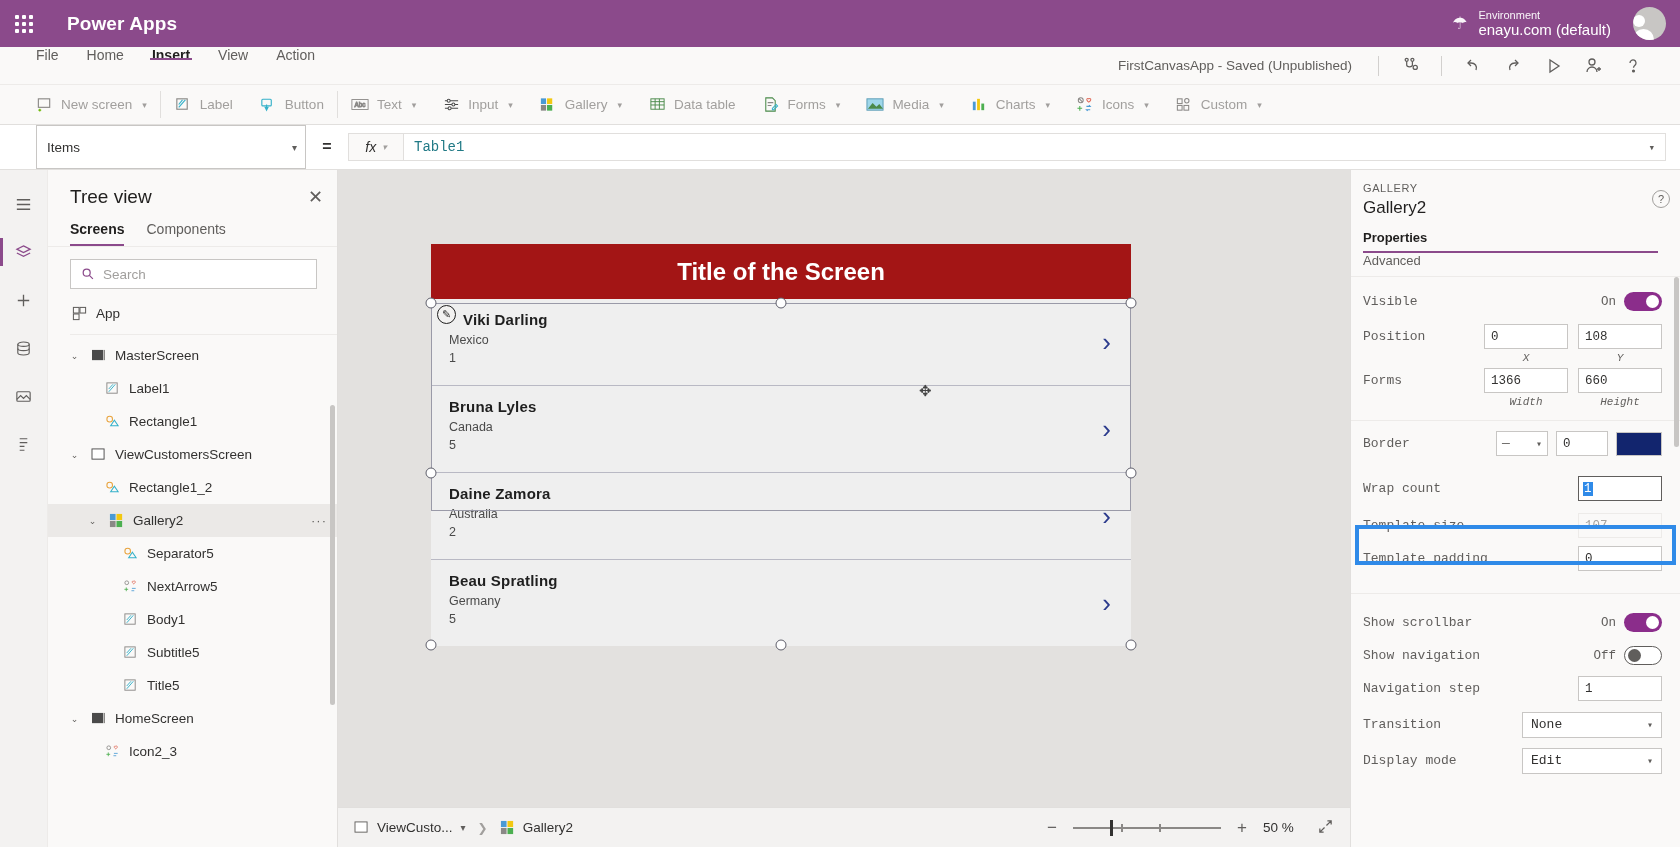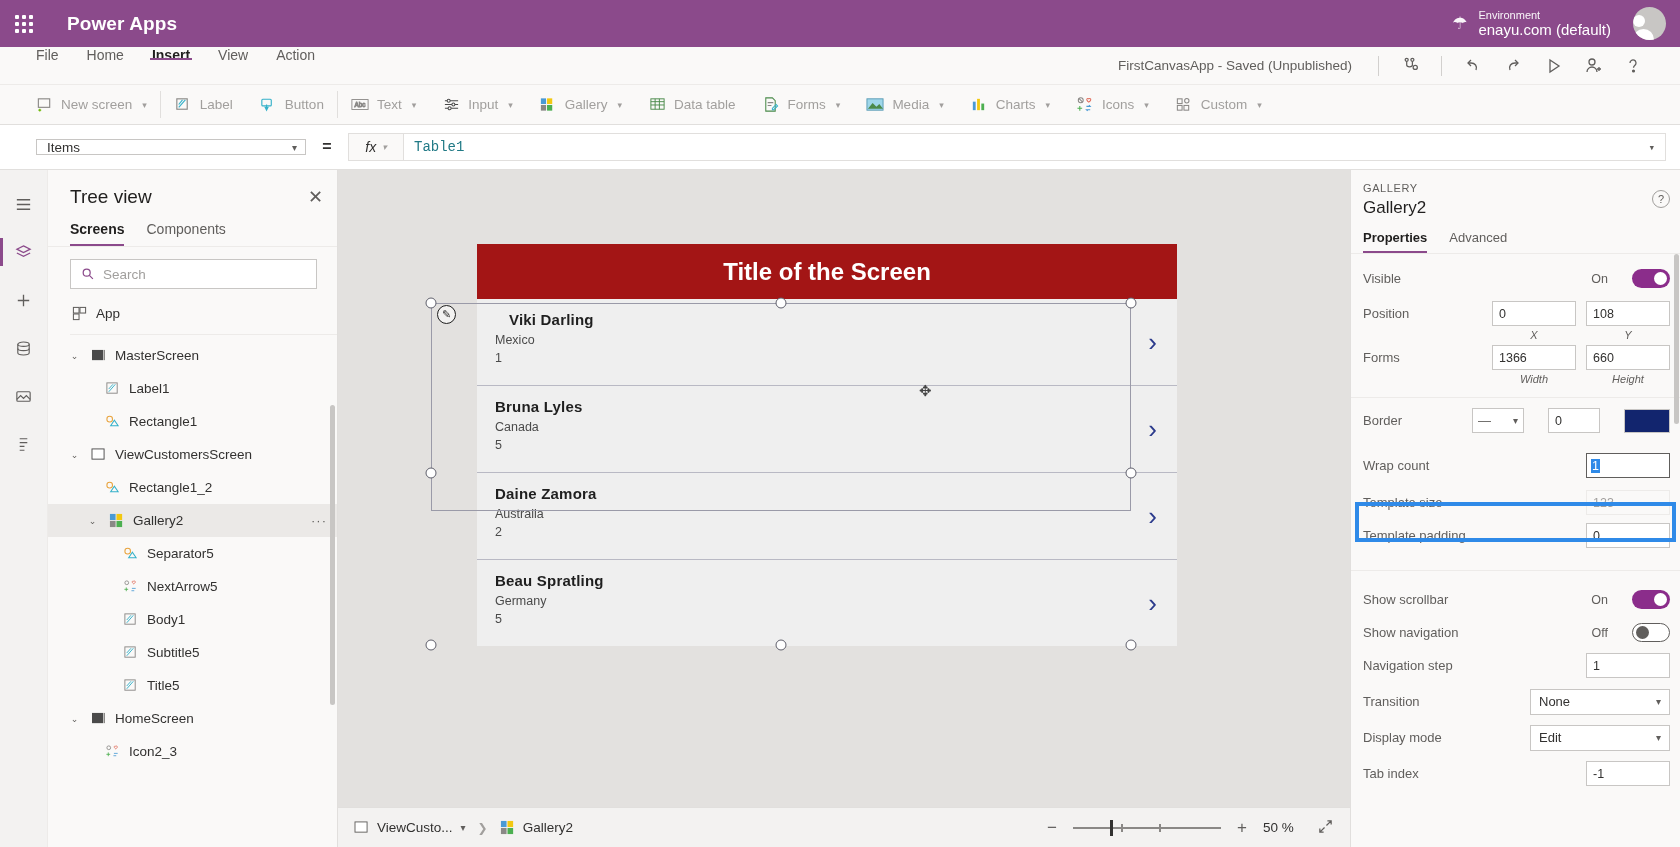--- a/index.html
+++ b/index.html
@@ -71,21 +71,21 @@
   .caret { font-size: 9px; color:#a19f9d; margin-left: 2px; }
   .rib-ico { width: 18px; height: 18px; display:flex; align-items:center; justify-content:center; }
   .rib-ico svg { display:block; }
 
   
   .formulabar {
     height: 45px; background: #fff; display:flex; align-items:center;
     border-bottom: 1px solid #e1dfdd; padding: 0 14px;
   }
   .prop-select {
-    width: 270px; height: 16px; border: 1px solid #c8c6c4; background:#fff;
+    width: 270px; height: 44px; border: 1px solid #c8c6c4; background:#fff;
     display:flex; align-items:center; padding: 0 8px 0 10px; font-size: 13.5px; color:#323130;
     margin-left: 22px;
   }
   .prop-select .cv { margin-left:auto; font-size:10px; color:#605e5c; }
   .eq { width: 42px; text-align:center; font-size: 16px; color:#323130; font-weight:bold;}
   .fx-box {
     height: 28px; width: 56px; border:1px solid #e1dfdd; background:#faf9f8;
     display:flex; align-items:center; justify-content:center; gap:4px; font-size:14px; font-style:italic;
   }
   .formula-input {
@@ -144,21 +144,21 @@
   .tv-scroll {
     position:absolute; right:2px; top: 108px; width: 5px; height: 300px; background:#c8c6c4; border-radius:3px;
   }
 
   
   .canvas-area {
     flex:1; background: #e3e1df; position:relative; display:flex; flex-direction:column;
   }
   .canvas-scrollzone { flex:1; position:relative; overflow:hidden; }
   .screen {
-    position:absolute; left: 93px; top: 74px; width: 700px; height: 350px; background:#f3f2f1;margin-left:46px;
+    position:absolute; left: 93px; top: 74px; width: 700px; height: 350px; background:#f3f2f1;
   }
   .screen-title {
     height: 55px; background: #a31515; color:#fff; display:flex; align-items:center; justify-content:center;
     font-size: 24px; font-weight: bold;
   }
   .gallery { position:relative; background:#efefef; }
   .gal-item { height: 86px; padding: 12px 0 0 18px; background:#efefef; position:relative; }
   .gal-name { font-size: 15px; font-weight: bold; color: #1f1f1f; letter-spacing:.2px; }
   .gal-sub { font-size: 12.5px; color:#4a4a4a; margin-top: 5px; }
   .gal-num { font-size: 12.5px; color:#4a4a4a; margin-top: 4px; }
@@ -199,27 +199,27 @@
   
   .proppane {
     width: 330px; background:#faf9f8; border-left:1px solid #e1dfdd; position:relative;
     display:flex; flex-direction:column; overflow:hidden;
   }
   .pp-head { padding: 12px 16px 0 12px; position:relative; }
   .pp-kind { font-size: 11px; color:#605e5c; letter-spacing:.6px; }
   .pp-name { font-size: 17px; color:#201f1e; margin-top: 4px; }
   .pp-help { position:absolute; right: 10px; top: 20px; font-size: 15px; color:#605e5c; cursor:pointer;
              width:18px;height:18px;border:1px solid #a19f9d;border-radius:50%;display:flex;align-items:center;justify-content:center;font-size:11px;}
-  .pp-tabs { display:flex; padding: 12px 0 0 12px; border-bottom: 1px solid #edebe9; }
+  .pp-tabs { display:flex; padding: 12px 0 0 12px; border-bottom: 1px solid #edebe9; flex-direction: column; }
   .pp-tab { padding-bottom: 8px; margin-right: 22px; font-size: 13px; color:#605e5c; cursor:pointer; position:relative; }
   .pp-tab.active { color:#201f1e; font-weight:bold; }
   .pp-tab.active::after { content:''; position:absolute; left:0; right:0; bottom:0; height:2.5px; background:#8b4a8b; }
   .pp-body { flex:1; overflow:hidden; position:relative; padding-top: 2px;}
   .pp-row {
-    display:flex; align-items:center; min-height: 33px; padding: 0 10px 0 12px; gap: 24px;
+    display:flex; align-items:center; min-height: 33px; padding: 0 18px 0 12px; gap: 8px; font-family: Liberation Mono, monospace;
   }
   .pp-label { font-size: 13px; color:#605e5c; flex:1; }
   .pp-group { border-bottom: 1px solid #edebe9; padding: 6px 0 12px; }
   .pp-input {
     width: 66px; height: 25px; border:1px solid #c8c6c4; background:#fff;
     font-size: 12.5px; color:#323130; display:flex; align-items:center; padding: 0 6px;
   }
   .pp-input.wide { width: 84px; }
   .pp-input.readonly { border-color:#edebe9; background:#faf9f8; color:#a19f9d; }
   .pp-pair { display:flex; gap: 10px; }
@@ -844,21 +844,21 @@
         <div class="pp-row" style="margin-top:12px; position:relative;">
           <span class="pp-label">Wrap count</span>
           <span class="wrap-input">
             <span>1</span>
           </span>
         </div>
         <div class="highlight-outline" style="top:104px;"></div>
 
         <div class="pp-row" style="margin-top:4px">
           <span class="pp-label">Template size</span>
-          <span class="pp-input wide readonly">123</span>
+          <span class="pp-input wide readonly">107</span>
         </div>
         <div class="pp-row">
           <span class="pp-label">Template padding</span>
           <span class="pp-input wide">0</span>
         </div>
       </div>
 
       <div class="pp-group" style="border-bottom:none; padding-top:12px">
         <div class="pp-row">
           <span class="pp-label">Show scrollbar</span>
@@ -885,21 +885,17 @@
             <span class="cv">▾</span>
           </span>
         </div>
         <div class="pp-row" style="margin-top:3px">
           <span class="pp-label">Display mode</span>
           <span class="pp-select">
             <span>Edit</span>
             <span class="cv">▾</span>
           </span>
         </div>
-        <div class="pp-row" style="margin-top:3px">
-          <span class="pp-label">Tab index</span>
-          <span class="pp-input wide">-1</span>
-        </div>
       </div>
       <div class="pp-scroll"></div>
     </div>
   </div>
 </div>
 
 </body></html>

